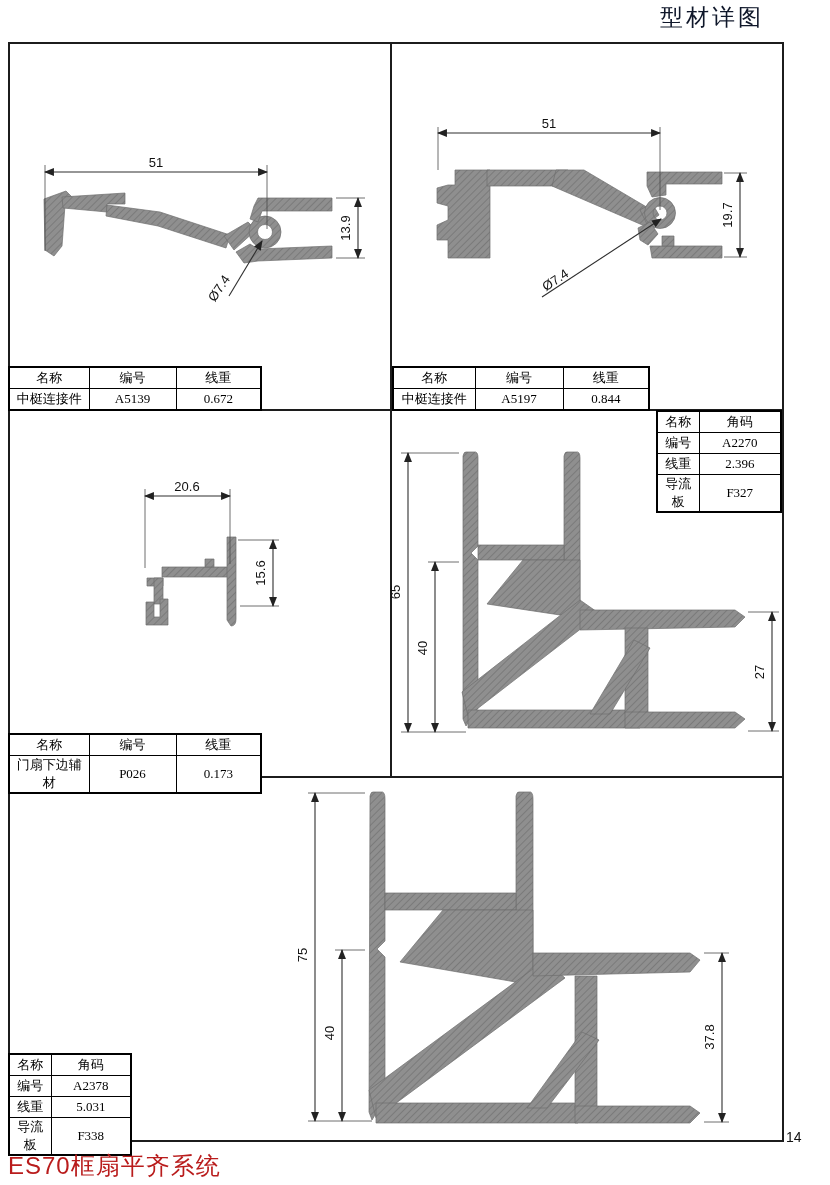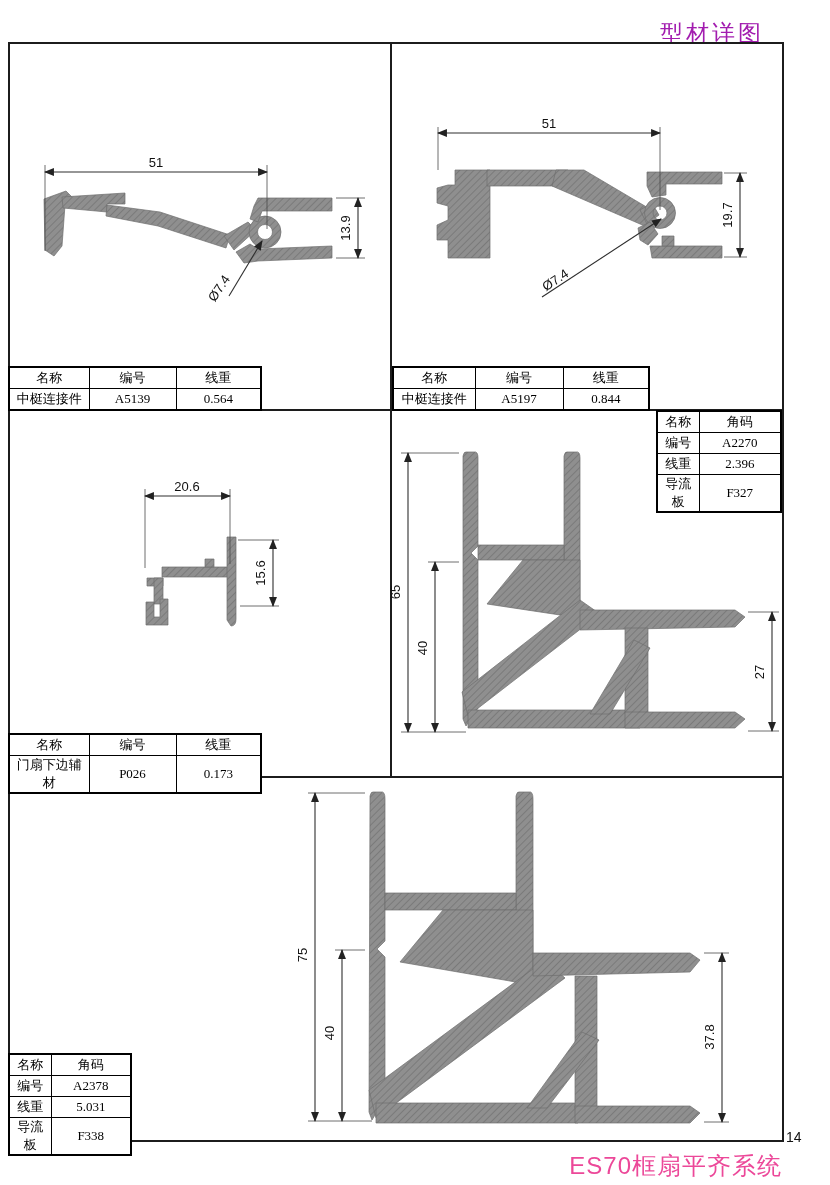--- a/index.html
+++ b/index.html
@@ -1,32 +1,32 @@
 <!DOCTYPE html>
 <html><head>
 <meta charset="utf-8">
 <style>
   html,body{margin:0;padding:0;background:#fff;}
   .page{position:relative;width:830px;height:1185px;background:#fff;overflow:hidden;
         font-family:"Liberation Sans",sans-serif;}
-  .doc-title{position:absolute;top:18px;right:66px;font:23px "Liberation Serif","DejaVu Serif",serif;
-             letter-spacing:3px;color:#a21caf;}
+  .doc-title{position:absolute;top:2px;right:66px;font:23px "Liberation Serif","DejaVu Serif",serif;
+             letter-spacing:3px;color:#0f172a;}
   .frame{position:absolute;left:8px;top:42px;width:772px;height:1096px;border:2px solid #1c1c1c;}
   .div-v{position:absolute;left:390px;top:42px;width:2px;height:736px;background:#1c1c1c;}
   .div-h{position:absolute;left:8px;width:774px;height:2px;background:#1c1c1c;}
   .overlay{position:absolute;left:0;top:0;}
   .ph{fill:url(#hatch);stroke:#6e6e6e;stroke-width:0.7;}
   .dl{stroke:#2e2e2e;stroke-width:1.1;fill:none;}
   .ext{stroke:#4a4a4a;stroke-width:0.8;fill:none;}
   .dimtxt{font:13px "Liberation Sans",sans-serif;fill:#111;text-anchor:middle;}
   .ptable{position:absolute;border-collapse:collapse;background:#fff;border:2px solid #000;}
   .ptable td{border:1px solid #000;text-align:center;vertical-align:middle;
              font:13px "Liberation Serif","DejaVu Serif",serif;color:#000;padding:0 2px;height:20px;margin-top:8px;}
-  .footer{position:absolute;left:8px;top:1150px;width:774px;text-align:right;
-          font:24px "Liberation Sans",sans-serif;color:#ec4899;letter-spacing:1px;}
+  .footer{position:absolute;left:8px;top:1150px;width:774px;text-align:left;
+          font:24px "Liberation Sans",sans-serif;color:#b91c1c;letter-spacing:1px;}
   .pagenum{position:absolute;left:786px;top:1122px;font:14px "Liberation Sans",sans-serif;color:#111;margin-top:7px;}
 </style>
 </head>
 <body>
 
 <div class="page">
 
   <div class="doc-title">型材详图</div>
 
   <div class="frame"></div>
@@ -171,21 +171,21 @@
       </colgroup>
     <tbody>
         <tr>
       <td>名称</td>
       <td>编号</td>
       <td>线重</td>
     </tr>
     <tr>
       <td>中梃连接件</td>
       <td>A5139</td>
-      <td>0.564</td>
+      <td>0.672</td>
     </tr>
   </tbody>
     </table>
 
   <table class="ptable" style="left:392px;top:366px;">
     <colgroup>
         <col style="width:82px">
         <col style="width:88px">
         <col style="width:86px">
       </colgroup>

